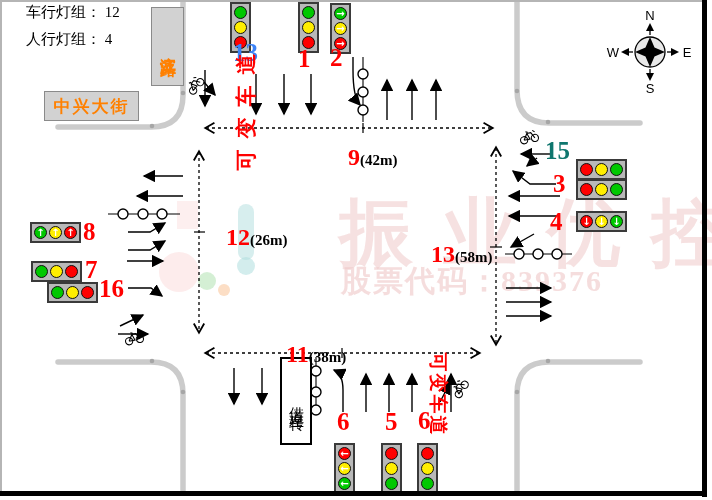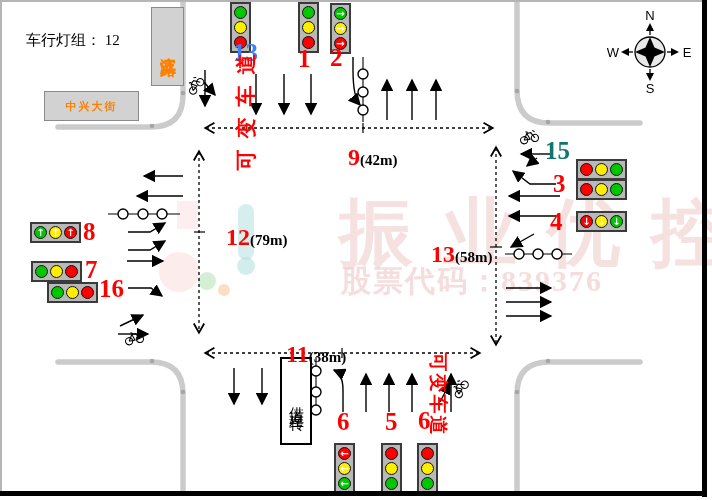--- a/index.html
+++ b/index.html
@@ -18,21 +18,21 @@
             white-space:nowrap;line-height:1;}
   
   .info{position:absolute;left:26px;color:#000;font-family:"Liberation Serif",serif;
         font-size:15px;white-space:nowrap;}
   
   .street{position:absolute;background:#d2d2d2;border:1px solid #8a8a8a;display:flex;
           align-items:center;justify-content:center;color:#ff8000;font-weight:bold;
           font-family:"Liberation Serif",serif;}
   #street-north{left:151px;top:7px;width:31px;height:77px;font-size:16px;}
   #street-north span{writing-mode:vertical-rl;text-orientation:upright;letter-spacing:2px;}
-  #street-west{left:44px;top:91px;width:93px;height:28px;font-size:11px;letter-spacing:2px;}
+  #street-west{left:44px;top:91px;width:93px;height:28px;font-size:17px;letter-spacing:2px;}
   
   #borrow{position:absolute;left:280px;top:357px;width:32px;height:88px;background:#fff;
           border:2px solid #000;display:flex;align-items:center;justify-content:center;box-sizing:border-box;}
   #borrow span{writing-mode:vertical-rl;text-orientation:upright;font-size:15px;
                letter-spacing:3px;font-family:"Liberation Serif",serif;color:#000;}
   
   .rot{position:absolute;color:#f00;font-weight:bold;font-family:"Liberation Serif",serif;
        white-space:nowrap;text-align:center;line-height:1;z-index:3;}
   #var-top{left:176px;top:96px;width:140px;font-size:21px;letter-spacing:11px;transform:rotate(-90deg);}
   #var-bottom{left:394px;top:385px;width:88px;font-size:19px;letter-spacing:2px;transform:rotate(90deg);}
@@ -224,23 +224,27 @@
       </g>
       <g font-family="Liberation Sans, sans-serif" font-size="13" fill="#000" text-anchor="middle">
         <text x="650" y="20">N</text>
         <text x="650" y="93">S</text>
         <text x="613" y="57">W</text>
         <text x="687" y="57">E</text>
       </g>
     </g>
   </svg>
 
-  <div class="info lyr" style="top:3px;margin-top:28px;">
+  <div class="info lyr" style="top:3px;">
     <span>车行灯组：</span>
     <span>12</span>
+  </div>
+  <div class="info lyr" style="top:30px;">
+    <span>人行灯组：</span>
+    <span>4</span>
   </div>
 
   <div id="street-north" class="street lyr">
     <span>滨江路</span>
   </div>
   <div id="street-west" class="street lyr">
     <span>中兴大街</span>
   </div>
 
   <div id="borrow" class="lyr">
@@ -346,21 +350,21 @@
           <span class="a">↓</span>
         </span>
       </div>
       <div class="signum" style="left: 550px; top: 209px; color: rgb(255, 0, 0);">4</div>
       <div class="dim" style="left: 348px; top: 145px;">
         <span class="n">9</span>
         <span class="t">(42m)</span>
       </div>
       <div class="dim" style="left: 226px; top: 225px;">
         <span class="n">12</span>
-        <span class="t">(79m)</span>
+        <span class="t">(26m)</span>
       </div>
       <div class="dim" style="left: 431px; top: 242px;">
         <span class="n">13</span>
         <span class="t">(58m)</span>
       </div>
       <div class="dim" style="left: 286px; top: 317px; margin-top: 25px;">
         <span class="n">11</span>
         <span class="t">(38m)</span>
       </div>
     </div>

